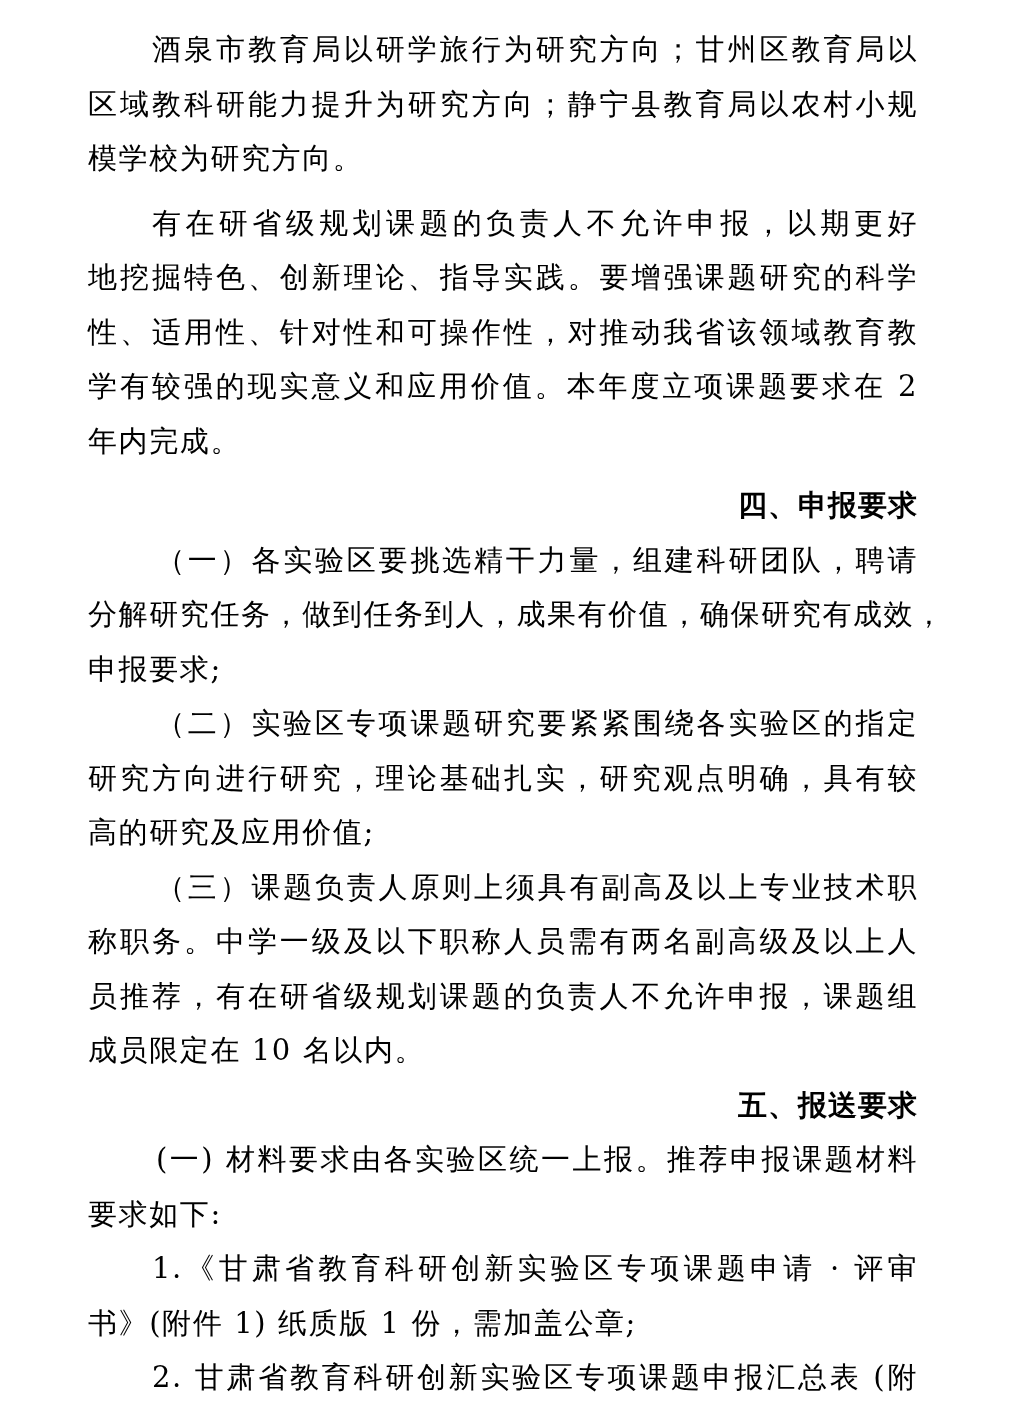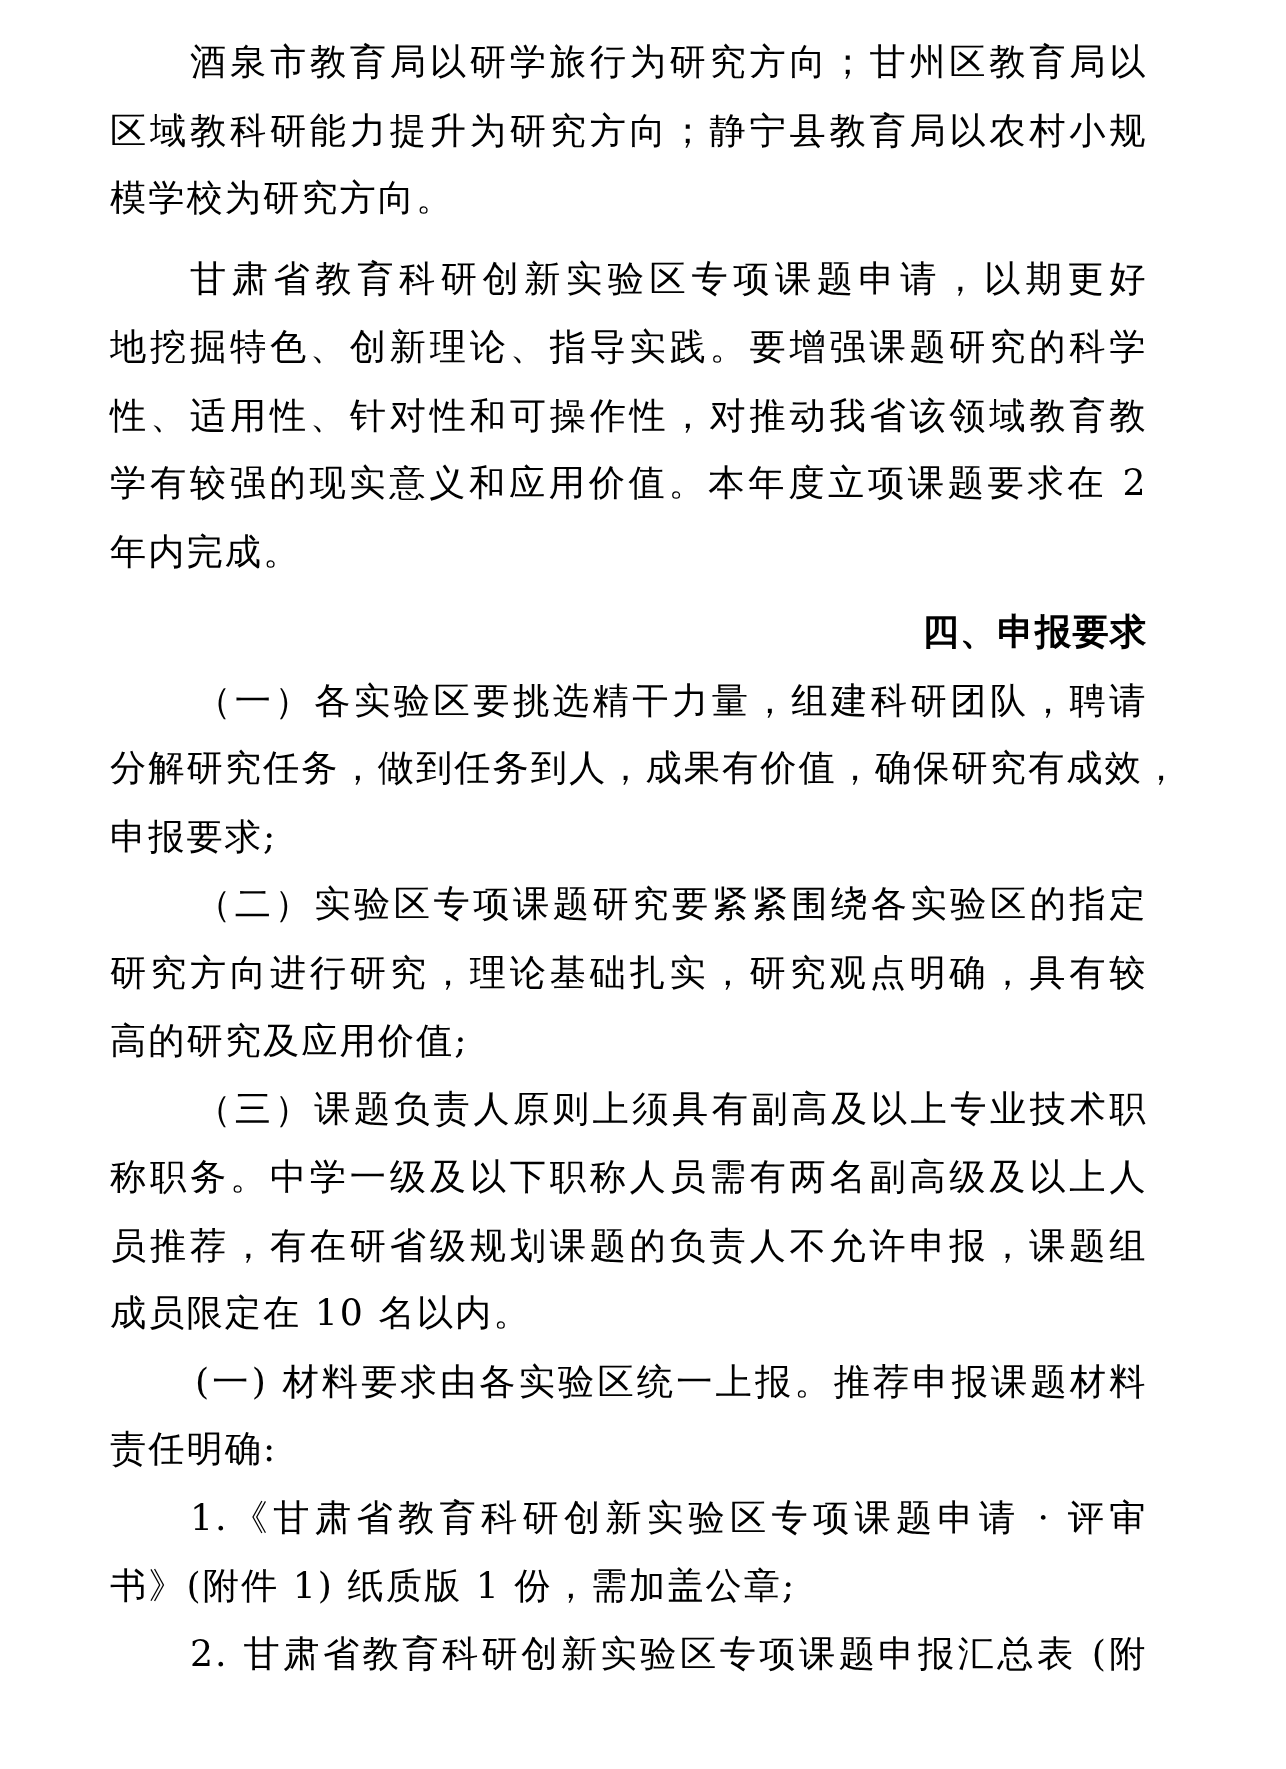--- a/index.html
+++ b/index.html
@@ -58,21 +58,21 @@
 
   <div>
     <span class="line indent justify" style="width:766px">酒泉市教育局以研学旅行为研究方向；甘州区教育局以</span>
     <span class="line justify">区域教科研能力提升为研究方向；静宁县教育局以农村小规</span>
     <span class="line">模学校为研究方向。</span>
   </div>
 
   <div class="para-gap"></div>
 
   <div>
-    <span class="line indent justify" style="width:766px">甘肃省教育科研创新实验区专项课题申请，以期更好</span>
+    <span class="line indent justify" style="width:766px">有在研省级规划课题的负责人不允许申报，以期更好</span>
     <span class="line justify">地挖掘特色、创新理论、指导实践。要增强课题研究的科学</span>
     <span class="line justify">性、适用性、针对性和可操作性，对推动我省该领域教育教</span>
     <span class="line justify">学有较强的现实意义和应用价值。本年度立项课题要求在 2</span>
     <span class="line">年内完成。</span>
   </div>
 
   <div class="para-gap"></div>
 
   <span class="line indent heading">四、申报要求</span>
 
@@ -88,24 +88,25 @@
     <span class="line">高的研究及应用价值;</span>
   </div>
 
   <div>
     <span class="line indent-paren justify" style="width:762px">（三）课题负责人原则上须具有副高及以上专业技术职</span>
     <span class="line justify">称职务。中学一级及以下职称人员需有两名副高级及以上人</span>
     <span class="line justify">员推荐，有在研省级规划课题的负责人不允许申报，课题组</span>
     <span class="line">成员限定在 10 名以内。</span>
   </div>
 
+  <span class="line indent heading">五、报送要求</span>
 
   <div>
     <span class="line indent-paren justify" style="width:762px">(一) 材料要求由各实验区统一上报。推荐申报课题材料</span>
-    <span class="line">责任明确:</span>
+    <span class="line">要求如下:</span>
   </div>
 
   <div>
     <span class="line indent justify" style="width:766px">1.《甘肃省教育科研创新实验区专项课题申请 · 评审</span>
     <span class="line">书》(附件 1) 纸质版 1 份，需加盖公章;</span>
   </div>
 
   <div>
     <span class="line indent justify" style="width:766px">2. 甘肃省教育科研创新实验区专项课题申报汇总表 (附</span>
   </div>

